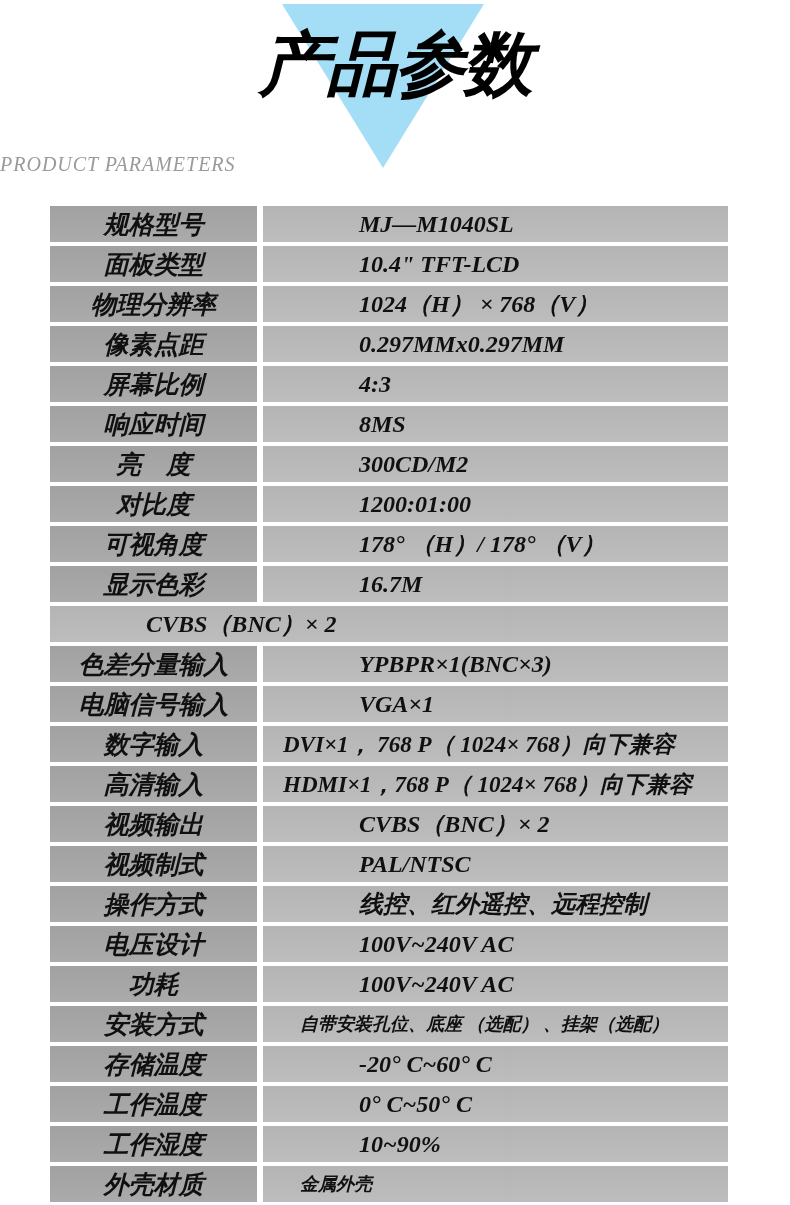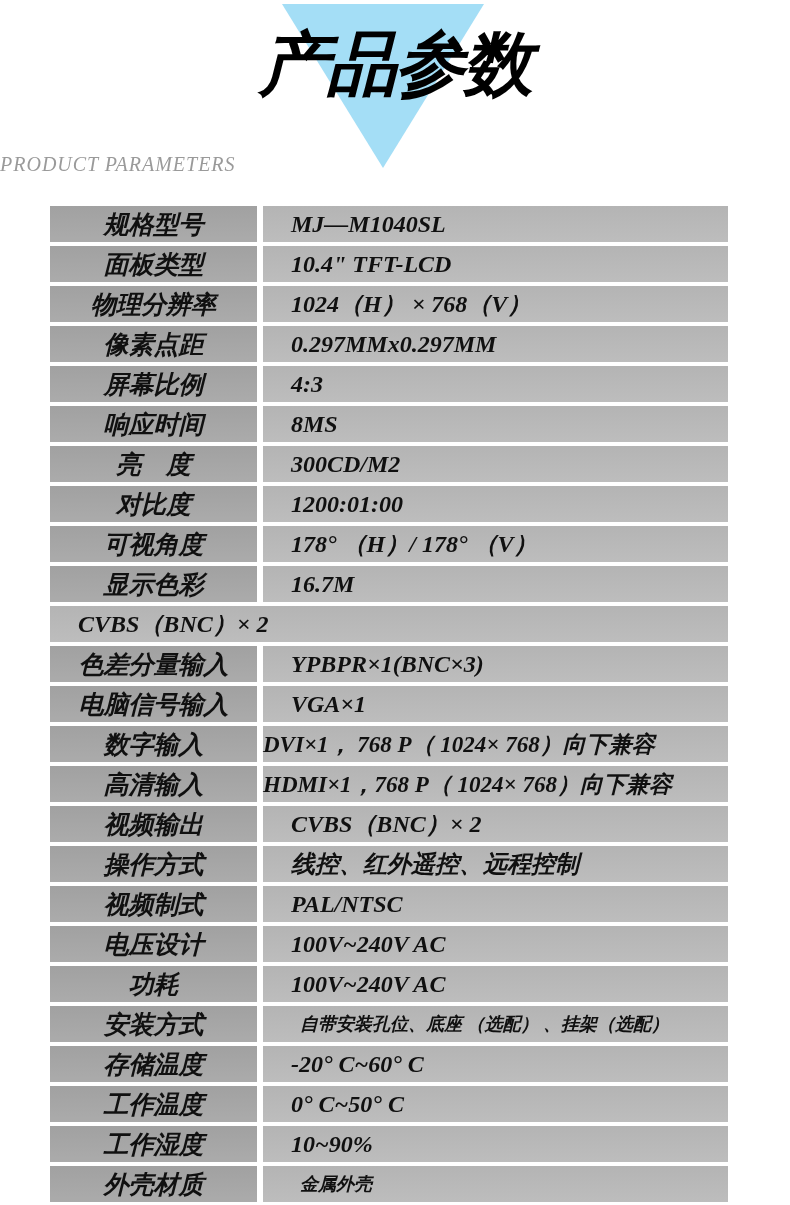--- a/index.html
+++ b/index.html
@@ -37,23 +37,23 @@
   .cell-label{
     width:207px;margin-right:6px;flex:none;
     background:linear-gradient(180deg,#a1a1a1,#ababab);
     display:flex;align-items:center;justify-content:center;
     font-size:25px;font-weight:bold;white-space:nowrap;
   }
   .cell-value{
     flex:1;min-width:0;
     background:linear-gradient(180deg,#b4b4b4,#bdbdbd);
     display:flex;align-items:center;
-    padding-left:28px;font-size:24px;font-weight:bold;white-space:nowrap;
+    padding-left:96px;font-size:24px;font-weight:bold;white-space:nowrap;
   }
-  .row.flush .cell-value{padding-left:0;font-size:23px;}
+  .row.flush .cell-value{padding-left:20px;font-size:23px;}
   .row.small .cell-value{padding-left:37px;font-size:18px;}
 </style>
 </head>
 <body>
 
 <div class="page">
 
   <div class="header">
     <svg width="790" height="195" viewBox="0 0 790 195" aria-hidden="true">
       <polygon points="282,4 484,4 383,168" fill="var(--triangle)"></polygon>
@@ -136,27 +136,27 @@
       <div class="cell-label">高清输入</div>
       <div class="cell-value">HDMI×1，768 P（ 1024×  768）向下兼容</div>
     </div>
 
     <div class="row">
       <div class="cell-label">视频输出</div>
       <div class="cell-value">CVBS（BNC）× 2</div>
     </div>
 
     <div class="row">
-      <div class="cell-label">操作方式</div>
-      <div class="cell-value">线控、红外遥控、远程控制</div>
+      <div class="cell-label">视频制式</div>
+      <div class="cell-value">PAL/NTSC</div>
     </div>
 
     <div class="row">
-      <div class="cell-label">视频制式</div>
-      <div class="cell-value">PAL/NTSC</div>
+      <div class="cell-label">操作方式</div>
+      <div class="cell-value">线控、红外遥控、远程控制</div>
     </div>
 
     <div class="row">
       <div class="cell-label">电压设计</div>
       <div class="cell-value">100V~240V AC</div>
     </div>
 
     <div class="row">
       <div class="cell-label">功耗</div>
       <div class="cell-value">100V~240V AC</div>

